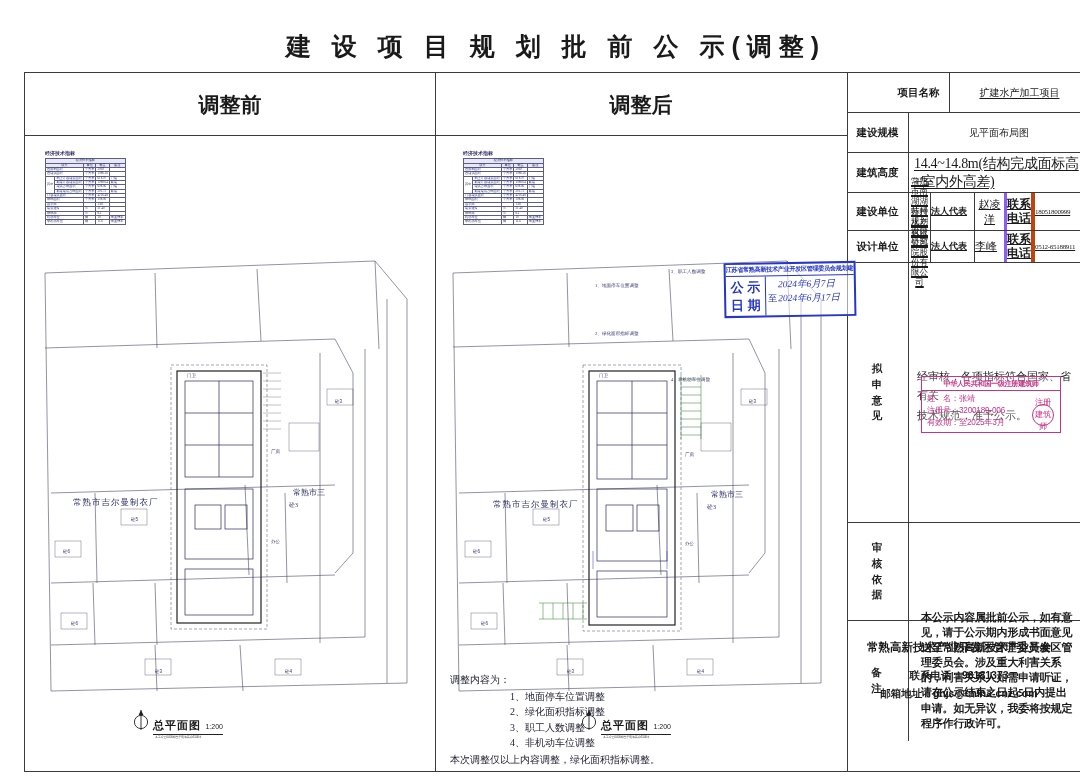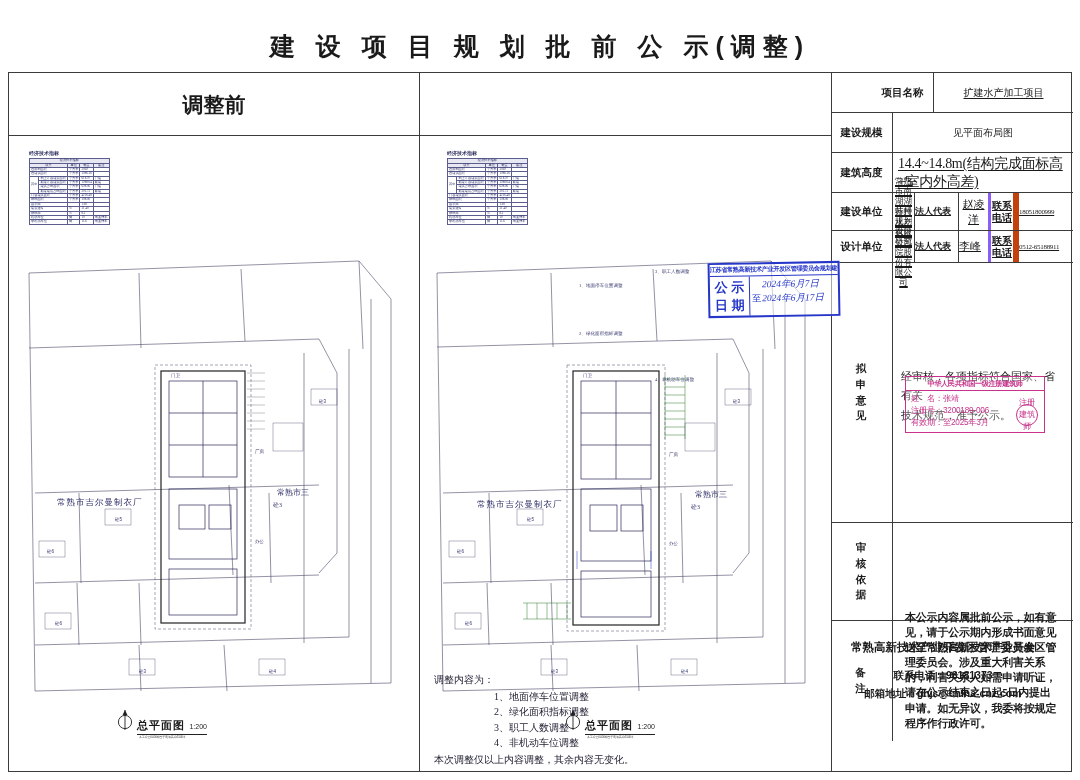--- a/index.html
+++ b/index.html
@@ -5,21 +5,21 @@
   * { box-sizing: border-box; }
   html, body { margin:0; padding:0; }
   body {
     width:1080px; height:780px;
     background:#ffffff;
     font-family:"Liberation Serif","DejaVu Serif",serif;
     color:#1a1a1a;
     position:relative;
     overflow:hidden;
   }
-  .page { position:absolute; inset:0; }
+  .page { position:absolute; inset:0;margin-left:16px; }
 
   
   .title {
     position:absolute; left:0; top:30px; width:1080px;
     text-align:center;
     font-size:25px; font-weight:700; letter-spacing:7px;
     font-family:"Liberation Sans","DejaVu Sans",sans-serif;
   }
 
   
@@ -85,21 +85,21 @@
   .ilbl.vert { flex-direction:column; line-height:1.5; letter-spacing:1px; }
   .ival { flex:1; display:flex; align-items:center; padding:3px 5px; font-size:10px; }
   .ival.ctr { justify-content:center; }
   .und { text-decoration:underline; text-underline-offset:2px; }
 
   .subcell { display:flex; align-items:stretch; width:100%; }
   .subcell > div { display:flex; align-items:center; justify-content:flex-start; text-align:center;text-decoration:underline; }
   .sc-name { flex:1; padding:2px 2px; font-size:8.5px; line-height:1.2; border-right:1px solid #3b3b3b; }
   .sc-rep  { width:44px; flex:none; font-size:9px; border-right:1px solid #3b3b3b; font-weight:700;}
   .sc-per  { width:32px; flex:none; font-size:11px; border-right:3px solid #8b5cf6; }
-  .sc-tel  { width:28px; flex:none; font-size:10px; line-height:1.15; border-right:6px solid #c2410c; font-weight:700;}
+  .sc-tel  { width:28px; flex:none; font-size:12px; line-height:1.15; border-right:4px solid #c2410c; font-weight:700;}
   .sc-num  { width:54px; flex:none; font-size:7px; letter-spacing:-0.3px; }
 
   .opinion { padding:8px 8px 6px 8px; font-size:11px; line-height:1.75; }
   .basis { padding:10px 6px; font-size:8.5px; line-height:2.1; }
   .basis span { text-decoration:underline; text-underline-offset:2px; }
   .remark { padding:7px 7px; font-size:11px; line-height:1.38; letter-spacing:-0.2px; }
 
   
   .foot {
     position:absolute; left:822px; top:640px; width:242px;
@@ -356,20 +356,21 @@
           <span class="ul">
             <span class="ttl">总平面图</span>
             <span class="rat">1:200</span>
           </span>
         </div>
         <div class="note" style="margin-left:22px;">本工程士0.000相当于黄海高程4.500米</div>
       </div>
     </div>
 
     <div class="panel-right">
+      <div class="panel-head">调整后</div>
       <div class="hrule" style="top:62px;"></div>
 
       <div class="eco" style="left:28px; top:78px;">
         <div class="cap">经济技术指标</div>
         <table>
           <tbody>
               <tr>
                 <th colspan="5">经济技术指标</th>
               </tr>
           <tr>
@@ -652,21 +653,21 @@
   </div>
 
   <div class="adjust">
     <div class="hd">调整内容为：</div>
     <ol>
       <li>1、地面停车位置调整</li>
       <li>2、绿化面积指标调整</li>
       <li>3、职工人数调整</li>
       <li>4、非机动车位调整</li>
     </ol>
-    <div class="tail">本次调整仅以上内容调整，其余内容无变化。</div>
+    <div class="tail">本次调整仅以上内容调整，绿化面积指标调整。</div>
   </div>
 
   <div class="stamp-blue-date">
     <div class="top">江苏省常熟高新技术产业开发区管理委员会规划建设公示专用章</div>
     <div class="sbd-body">
       <div class="sbd-l">
         <div>公 示</div>
         <div>日 期</div>
       </div>
       <div class="sbd-r">

